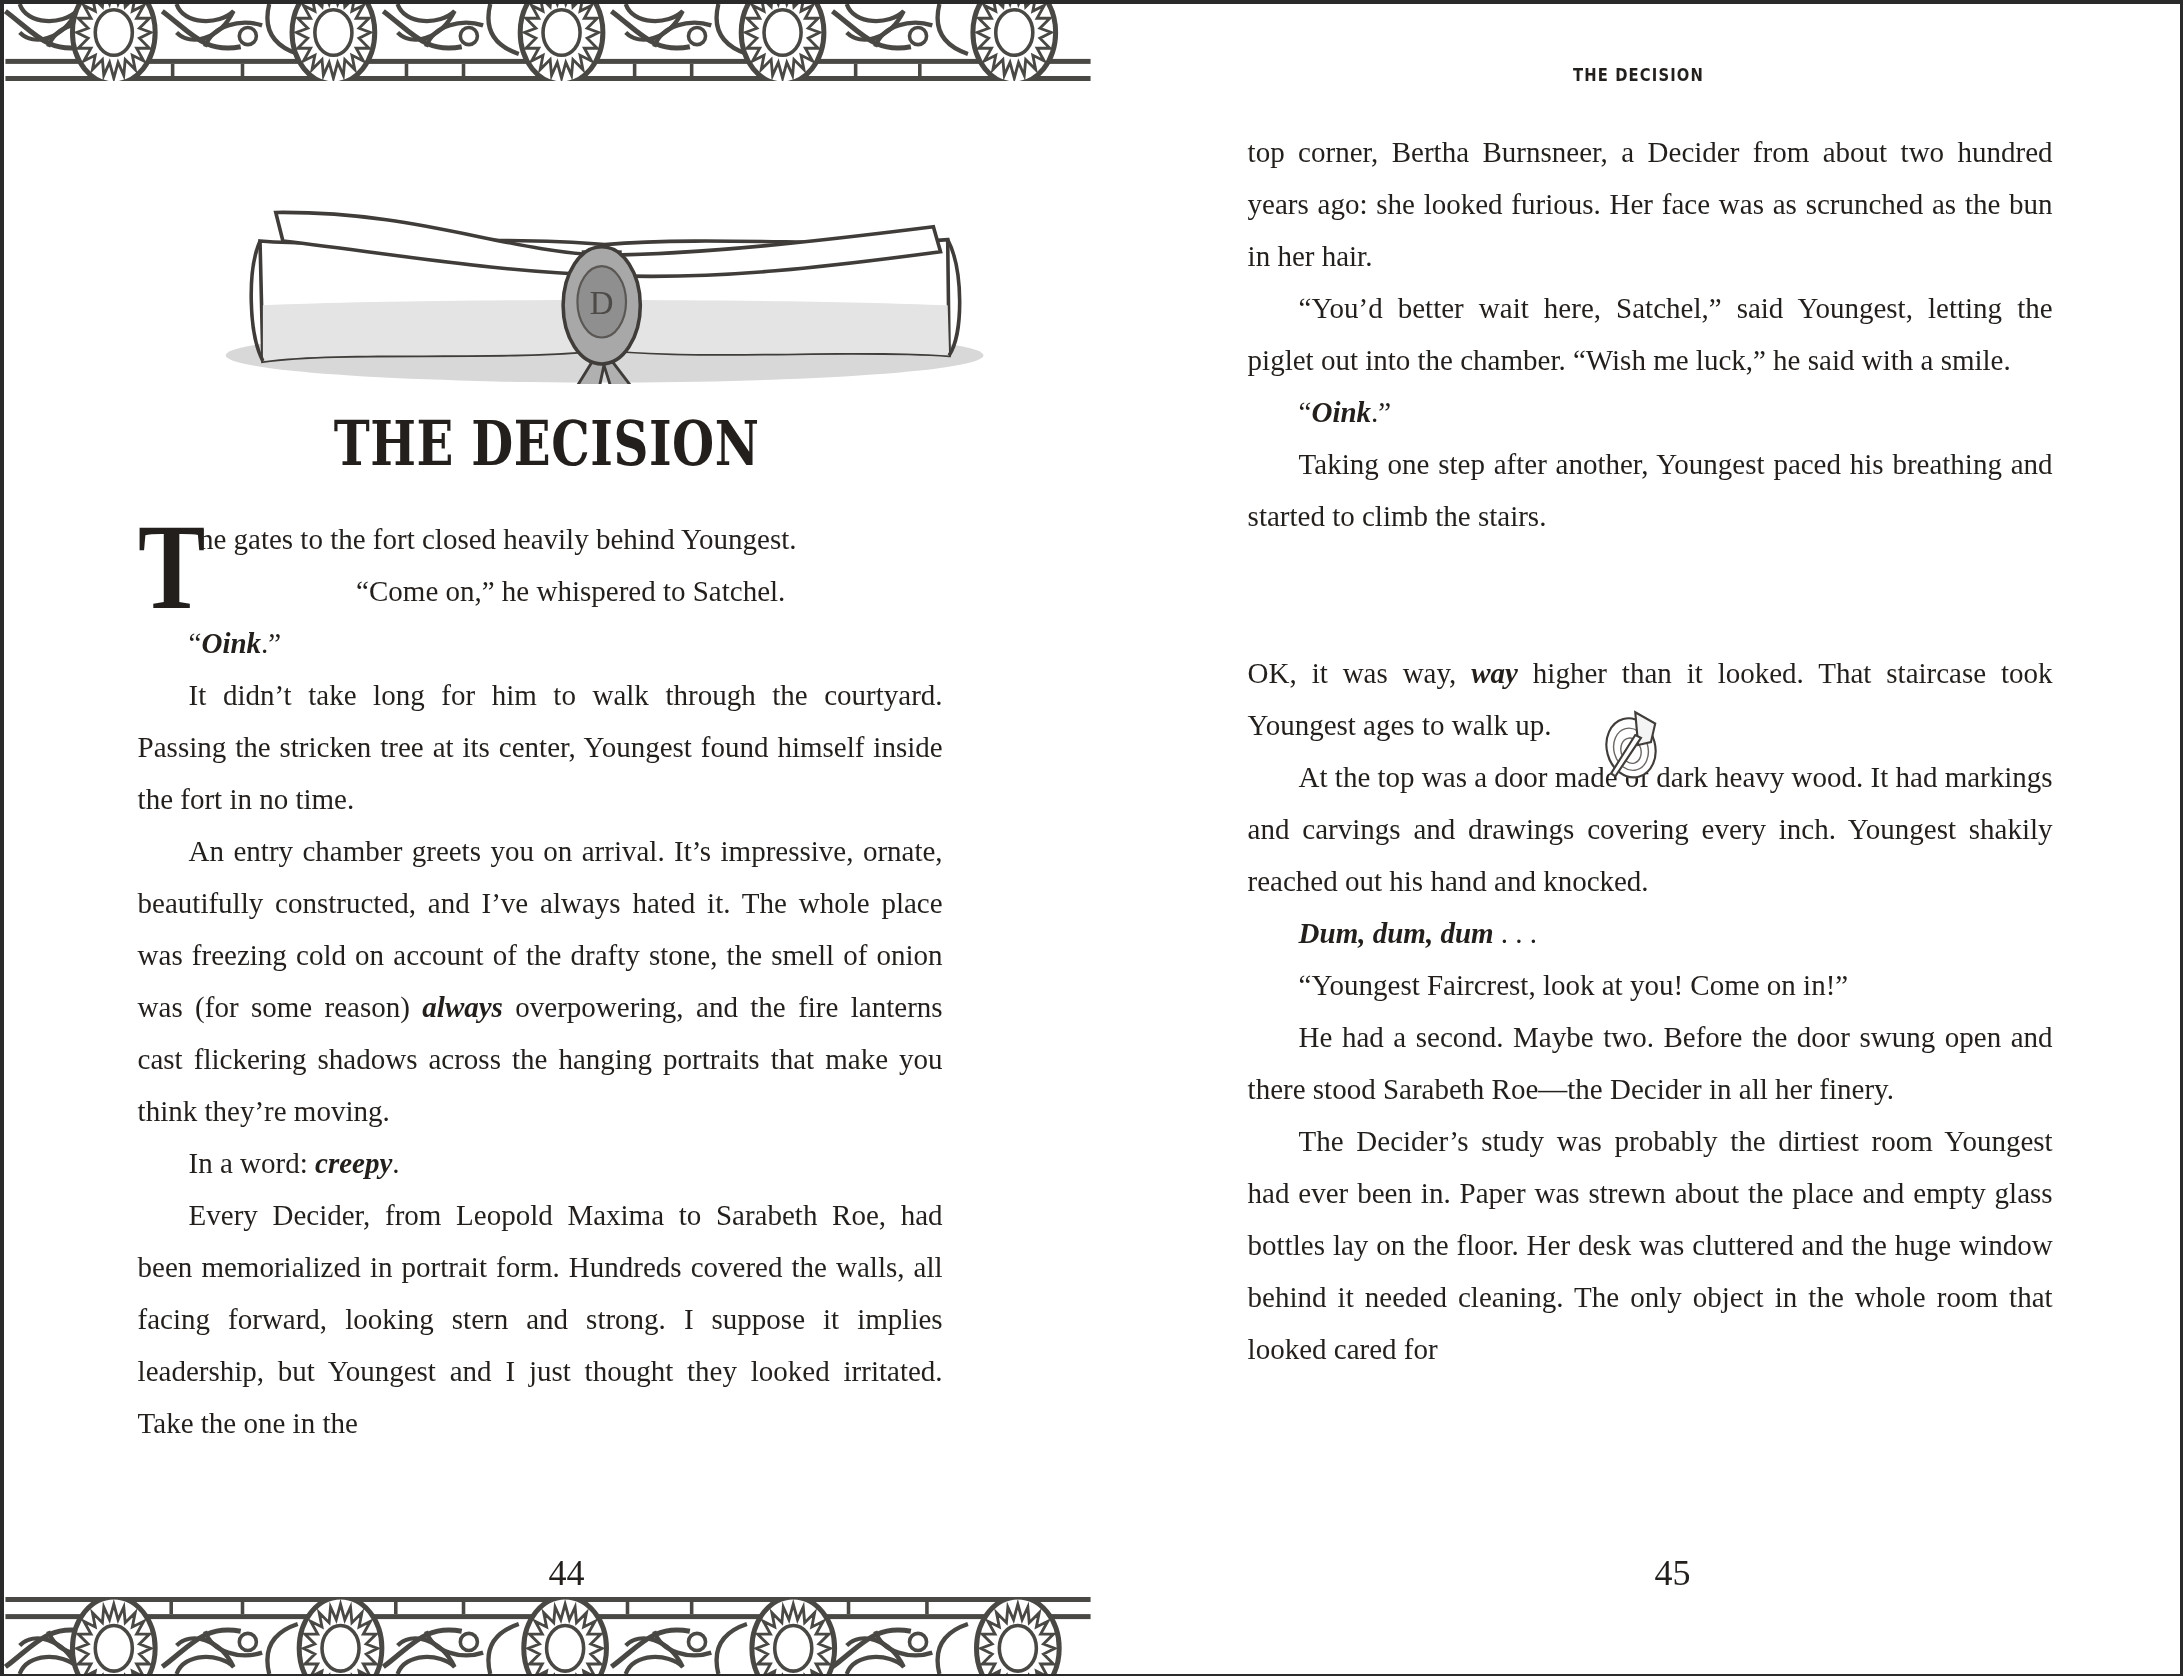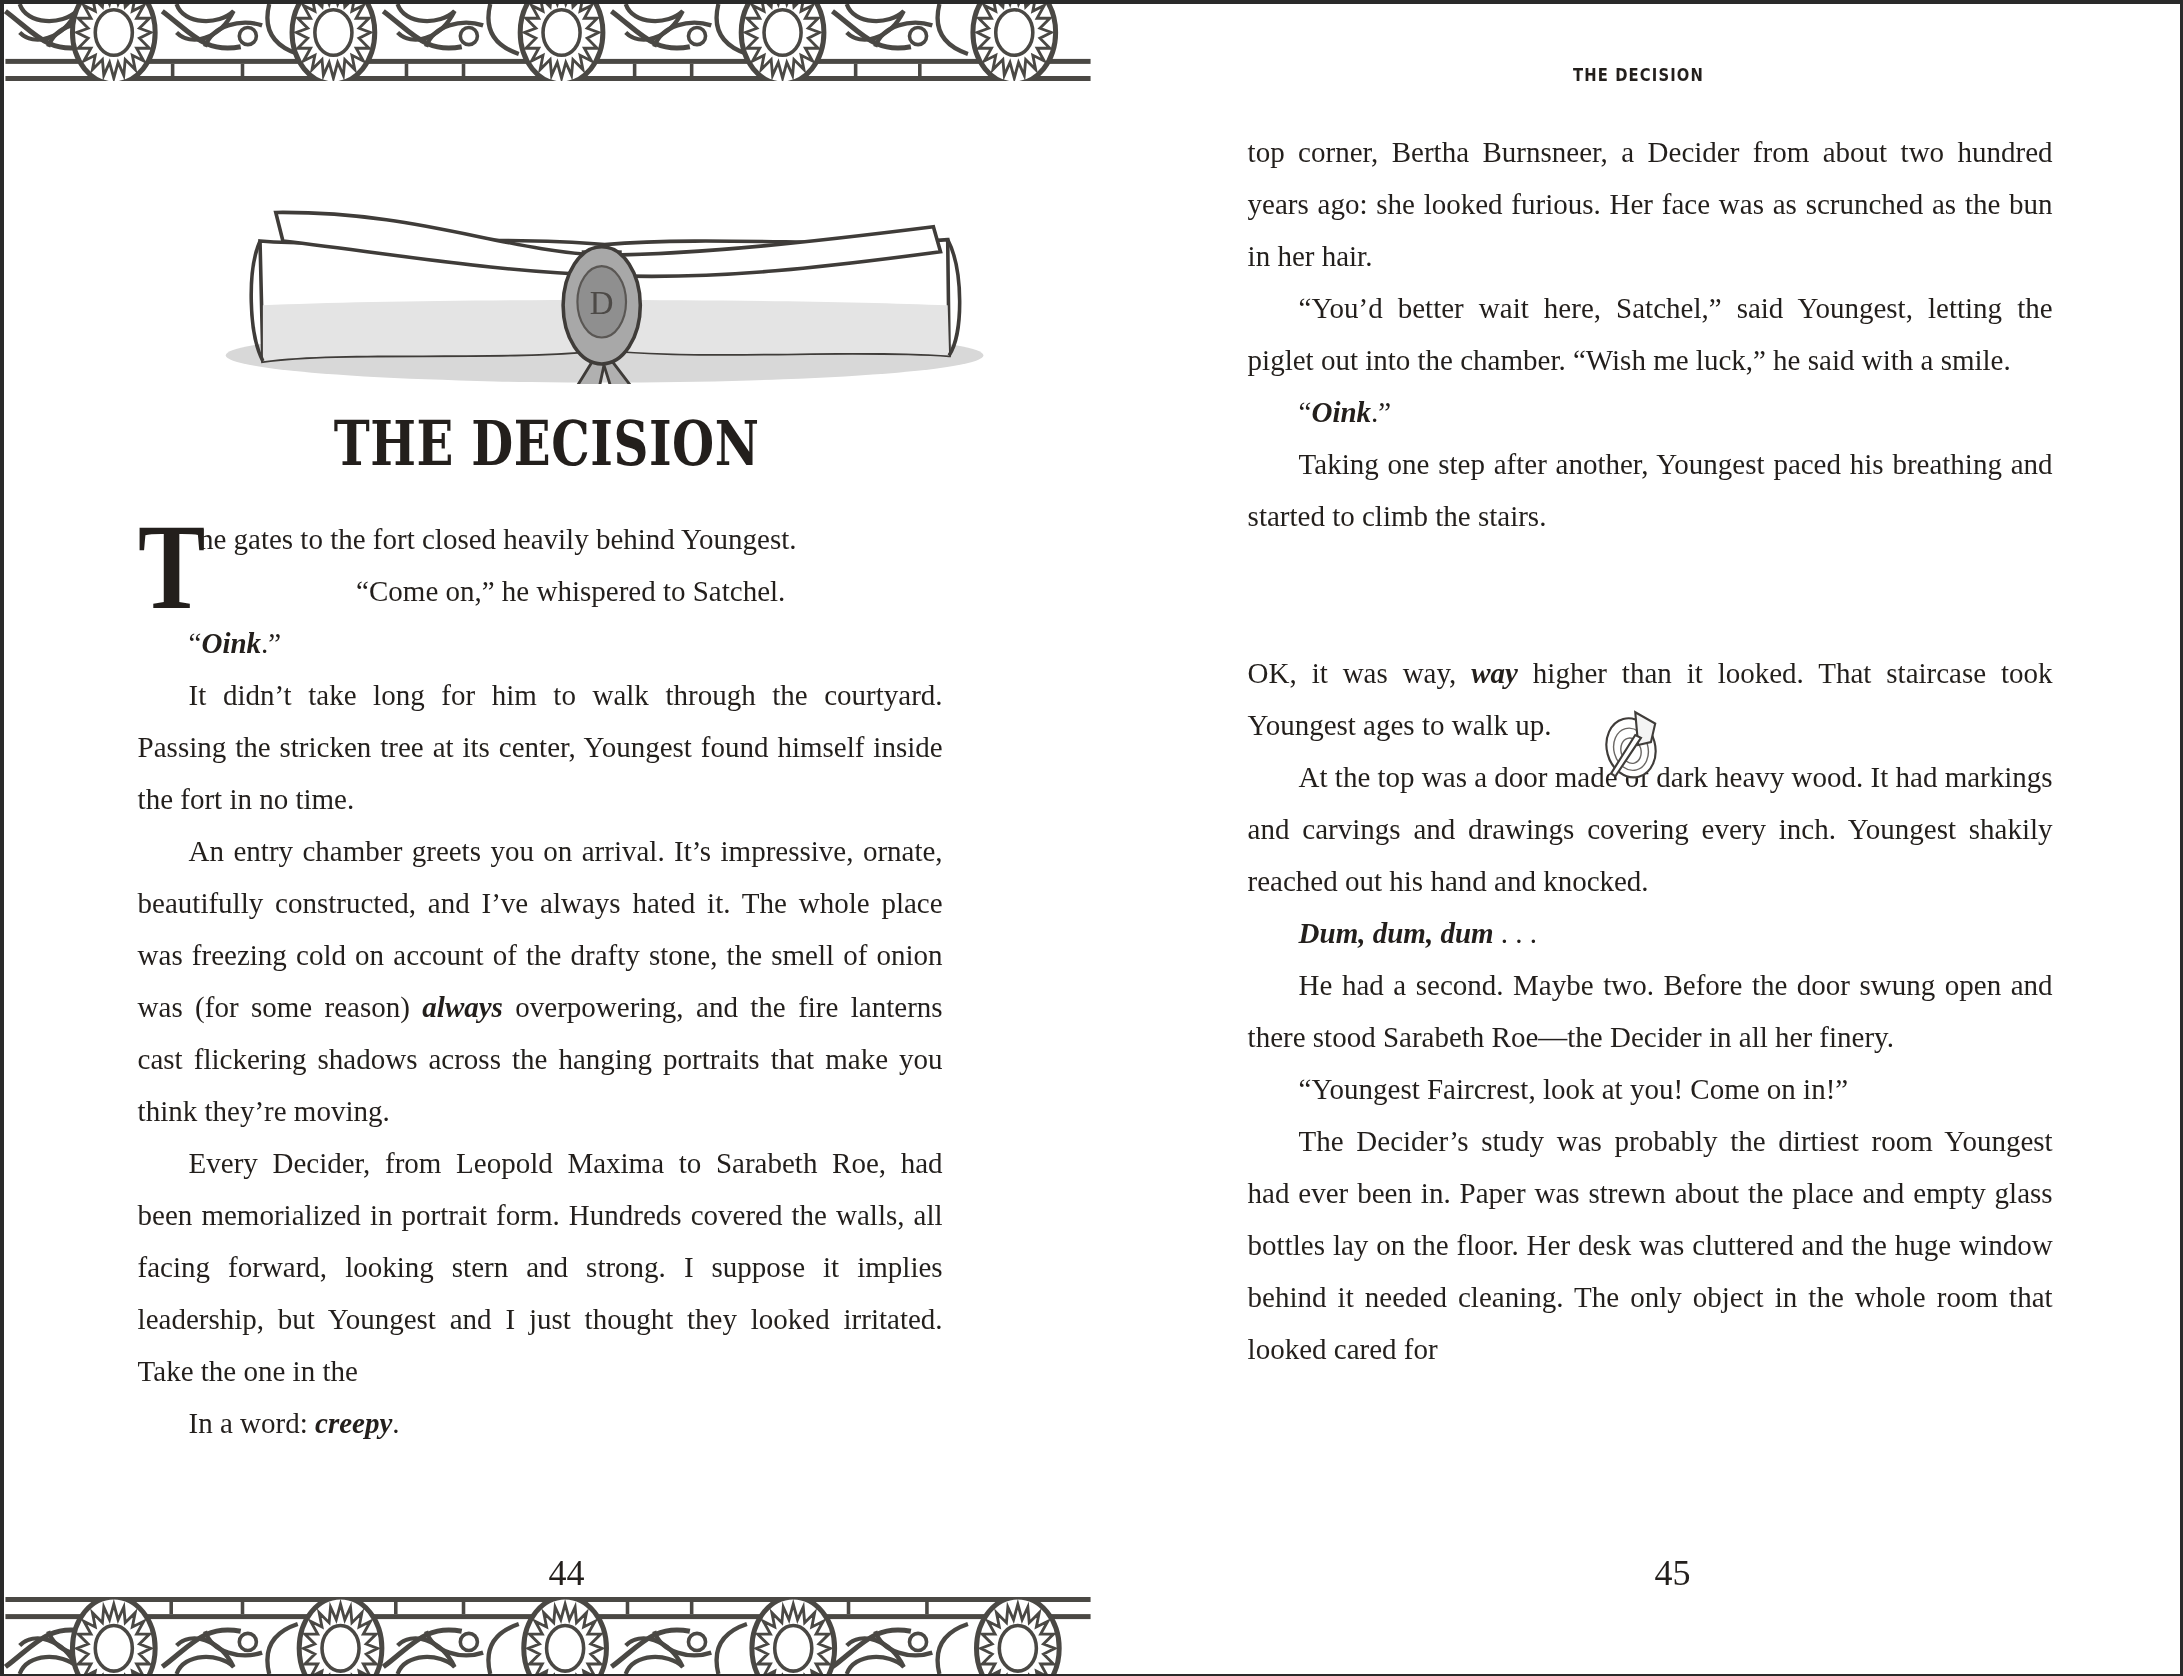--- a/index.html
+++ b/index.html
@@ -149,22 +149,22 @@
     <div class="chapter-title">THE DECISION</div>
 
     <div class="text-col left-col">
       <p class="first-para">
         <span class="drop-cap">T</span><span>he gates to the fort closed heavily behind Youngest.</span>
       </p>
       <p class="noindent center-line second-line-indent"><span>“Come on,” he whispered to Satchel.</span></p>
       <p style="clear:both"><span>“</span><em>Oink</em><span>.”</span></p>
       <p>It didn’t take long for him to walk through the courtyard. Passing the stricken tree at its center, Youngest found himself inside the fort in no time.</p>
       <p><span>An entry chamber greets you on arrival. It’s impressive, ornate, beautifully constructed, and I’ve always hated it. The whole place was freezing cold on account of the drafty stone, the smell of onion was (for some reason) </span><em>always</em><span> overpowering, and the fire lanterns cast flickering shadows across the hanging portraits that make you think they’re moving.</span></p>
+      <p><span>In a word: </span><em>creepy</em><span>.</span></p>
       <p>Every Decider, from Leopold Maxima to Sarabeth Roe, had been memorialized in portrait form. Hundreds covered the walls, all facing forward, looking stern and strong. I suppose it implies leadership, but Youngest and I just thought they looked irritated. Take the one in the</p>
-      <p><span>In a word: </span><em>creepy</em><span>.</span></p>
     </div>
 
     <div class="folio folio-left">44</div>
 
     <div class="frieze frieze-bottom">
       <svg width="1088" height="77" viewBox="0 0 1522 108">
         <rect x="0" y="0" width="1522" height="7" fill="#4a4844"></rect>
         <rect x="0" y="24" width="1522" height="7" fill="#4a4844"></rect>
         <g fill="#4a4844">
           <rect x="230" y="7" width="5" height="17"></rect>
@@ -197,22 +197,22 @@
 
     <div class="text-col right-col">
       <p class="noindent">top corner, Bertha Burnsneer, a Decider from about two hundred years ago: she looked furious. Her face was as scrunched as the bun in her hair.</p>
       <p>“You’d better wait here, Satchel,” said Youngest, letting the piglet out into the chamber. “Wish me luck,” he said with a smile.</p>
       <p><span>“</span><em>Oink</em><span>.”</span></p>
       <p>Taking one step after another, Youngest paced his breathing and started to climb the stairs.</p>
       <div style="height:105px"></div>
       <p class="noindent"><span>OK, it was way, </span><em>way</em><span> higher than it looked. That staircase took Youngest ages to walk up.</span></p>
       <p>At the top was a door made of dark heavy wood. It had markings and carvings and drawings covering every inch. Youngest shakily reached out his hand and knocked.</p>
       <p><em>Dum, dum, dum</em><span> . . .</span></p>
+      <p>“Youngest Faircrest, look at you! Come on in!”</p>
       <p>He had a second. Maybe two. Before the door swung open and there stood Sarabeth Roe—the Decider in all her finery.</p>
-      <p>“Youngest Faircrest, look at you! Come on in!”</p>
       <p>The Decider’s study was probably the dirtiest room Youngest had ever been in. Paper was strewn about the place and empty glass bottles lay on the floor. Her desk was cluttered and the huge window behind it needed cleaning. The only object in the whole room that looked cared for</p>
     </div>
 
     <svg class="section-break" viewBox="0 0 104 104">
       <ellipse cx="52" cy="56" rx="34" ry="42" fill="#fff" stroke="#3f3c39" stroke-width="3" transform="rotate(-15 52 56)"></ellipse>
       <ellipse cx="52" cy="58" rx="24" ry="30" fill="none" stroke="#6a6764" stroke-width="2" transform="rotate(-15 52 58)"></ellipse>
       <ellipse cx="52" cy="60" rx="14" ry="18" fill="none" stroke="#6a6764" stroke-width="2" transform="rotate(-15 52 60)"></ellipse>
       <path d="M58,6 L86,22 L80,48 L62,52 Z" fill="#f4f4f4" stroke="#3f3c39" stroke-width="3"></path>
       <path d="M66,42 L30,96 L24,92 L58,38 Z" fill="#fff" stroke="#3f3c39" stroke-width="3"></path>
     </svg>

